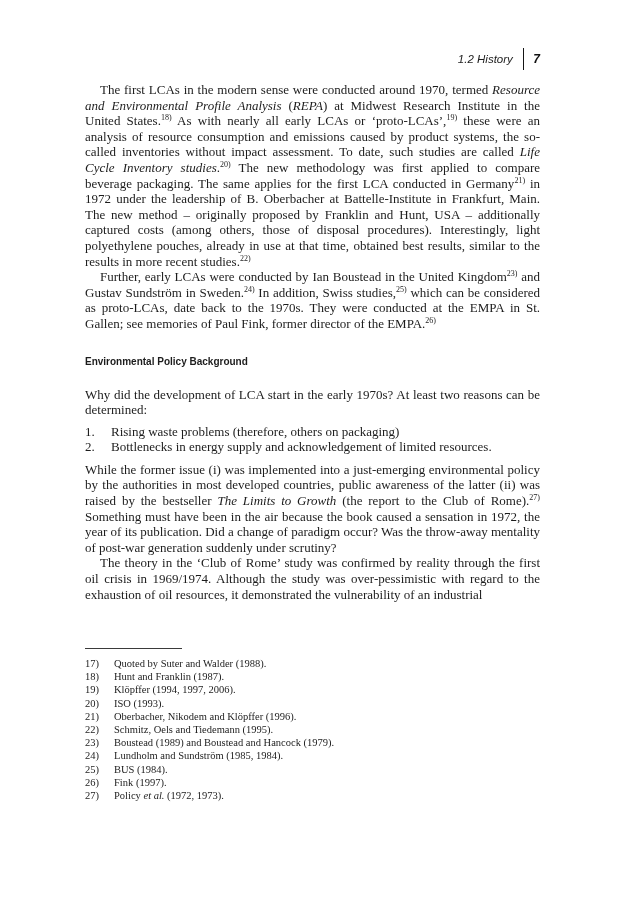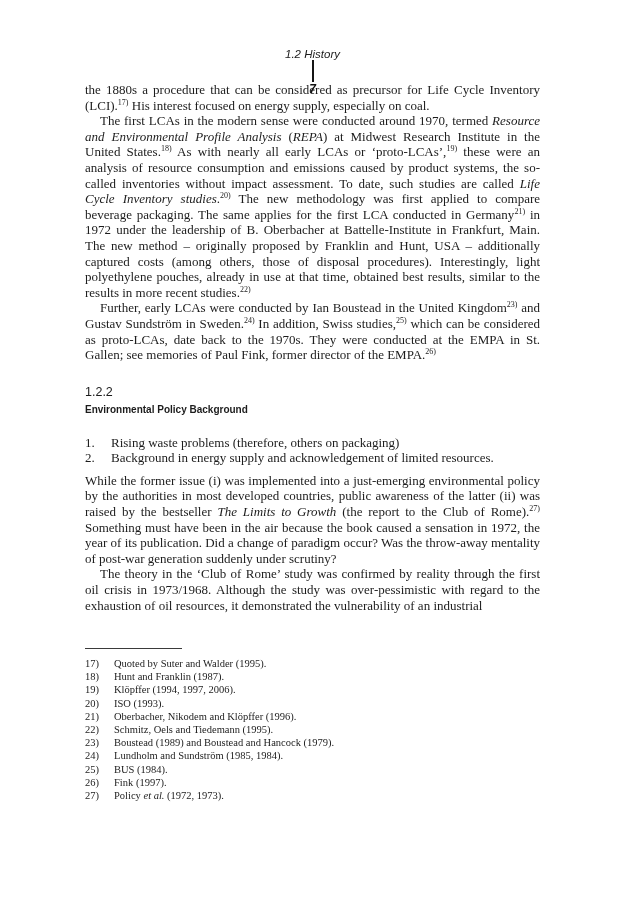--- a/index.html
+++ b/index.html
@@ -10,21 +10,20 @@
     margin:0 auto;
     box-shadow:0 0 4px rgba(0,0,0,.25);
     color:#1c1c1c;
     font-family:"Liberation Serif", serif;
   }
   
   .running-head{
     position:absolute;top:48px;left:85px;right:87px;
     display:flex;justify-content:flex-end;align-items:center;
     font-family:"Liberation Sans", sans-serif;
-    flex-direction:column;
   }
   .rh-section{font-style:italic;font-size:11.5px;color:#1c1c1c;}
   .rh-rule{width:1.5px;height:22px;background:#151515;margin:0 9px 0 10px;}
   .rh-page{font-style:italic;font-weight:bold;font-size:12px;color:#111;}
   
   .body-text{
     position:absolute;top:82px;left:85px;right:87px;height:562px;
     overflow:hidden;
     font-size:13px;line-height:15.6px;
     text-align:justify;
@@ -60,51 +59,50 @@
 
 <div class="page">
 
   <header class="running-head">
     <span class="rh-section">1.2 History</span>
     <span class="rh-rule"></span>
     <span class="rh-page">7</span>
   </header>
 
   <main class="body-text">
-    <p class="para"><span>the 1880s a procedure that can be considered as precursor for Life Cycle Inventory (LCI).</span><sup>17)</sup><span> His interest focused on energy supply, especially on coal.</span></p>
     <p class="para indent"><span>The first LCAs in the modern sense were conducted around 1970, termed </span><i>Resource and Environmental Profile Analysis</i><span> (</span><i>REPA</i><span>) at Midwest Research Institute in the United States.</span><sup>18)</sup><span> As with nearly all early LCAs or ‘proto-LCAs’,</span><sup>19)</sup><span> these were an analysis of resource consumption and emissions caused by product systems, the so-called inventories without impact assessment. To date, such studies are called </span><i>Life Cycle Inventory studies</i><span>.</span><sup>20)</sup><span> The new methodology was first applied to compare beverage packaging. The same applies for the first LCA conducted in Germany</span><sup>21)</sup><span> in 1972 under the leadership of B. Oberbacher at Battelle-Institute in Frankfurt, Main. The new method – originally proposed by Franklin and Hunt, USA – additionally captured costs (among others, those of disposal procedures). Interestingly, light polyethylene pouches, already in use at that time, obtained best results, similar to the results in more recent studies.</span><sup>22)</sup></p>
     <p class="para indent"><span>Further, early LCAs were conducted by Ian Boustead in the United Kingdom</span><sup>23)</sup><span> and Gustav Sundström in Sweden.</span><sup>24)</sup><span> In addition, Swiss studies,</span><sup>25)</sup><span> which can be considered as proto-LCAs, date back to the 1970s. They were conducted at the EMPA in St. Gallen; see memories of Paul Fink, former director of the EMPA.</span><sup>26)</sup></p>
 
     <div class="section-block">
-      <div class="sec-num">1.2.2</div>
       <div class="sec-title">Environmental Policy Background</div>
     </div>
 
+    <p class="para p-before-list"><span>Why did the development of LCA start in the early 1970s? At least two reasons can be determined:</span></p>
 
     <div class="numbered-list">
         <div class="li-row">
           <span class="li-num">1.</span>
           <span class="li-text">Rising waste problems (therefore, others on packaging)</span>
         </div>
         <div class="li-row">
           <span class="li-num">2.</span>
-          <span class="li-text">Background in energy supply and acknowledgement of limited resources.</span>
+          <span class="li-text">Bottlenecks in energy supply and acknowledgement of limited resources.</span>
         </div>
       </div>
 
     <p class="para"><span>While the former issue (i) was implemented into a just-emerging environmental policy by the authorities in most developed countries, public awareness of the latter (ii) was raised by the bestseller </span><i>The Limits to Growth</i><span> (the report to the Club of Rome).</span><sup>27)</sup><span> Something must have been in the air because the book caused a sensation in 1972, the year of its publication. Did a change of paradigm occur? Was the throw-away mentality of post-war generation suddenly under scrutiny?</span></p>
-    <p class="para indent"><span>The theory in the ‘Club of Rome’ study was confirmed by reality through the first oil crisis in 1973/1968. Although the study was over-pessimistic with regard to the exhaustion of oil resources, it demonstrated the vulnerability of an industrial</span></p>
+    <p class="para indent"><span>The theory in the ‘Club of Rome’ study was confirmed by reality through the first oil crisis in 1969/1974. Although the study was over-pessimistic with regard to the exhaustion of oil resources, it demonstrated the vulnerability of an industrial</span></p>
   </main>
 
   <footer class="footnotes">
     <div class="fn-rule"></div>
     <div class="fn-list">
         <div class="fn-row">
           <span class="fn-num">17)</span>
-          <span class="fn-text"><span>Quoted by Suter and Walder (1995).</span></span>
+          <span class="fn-text"><span>Quoted by Suter and Walder (1988).</span></span>
         </div>
         <div class="fn-row">
           <span class="fn-num">18)</span>
           <span class="fn-text"><span>Hunt and Franklin (1987).</span></span>
         </div>
         <div class="fn-row">
           <span class="fn-num">19)</span>
           <span class="fn-text"><span>Klöpffer (1994, 1997, 2006).</span></span>
         </div>
         <div class="fn-row">

